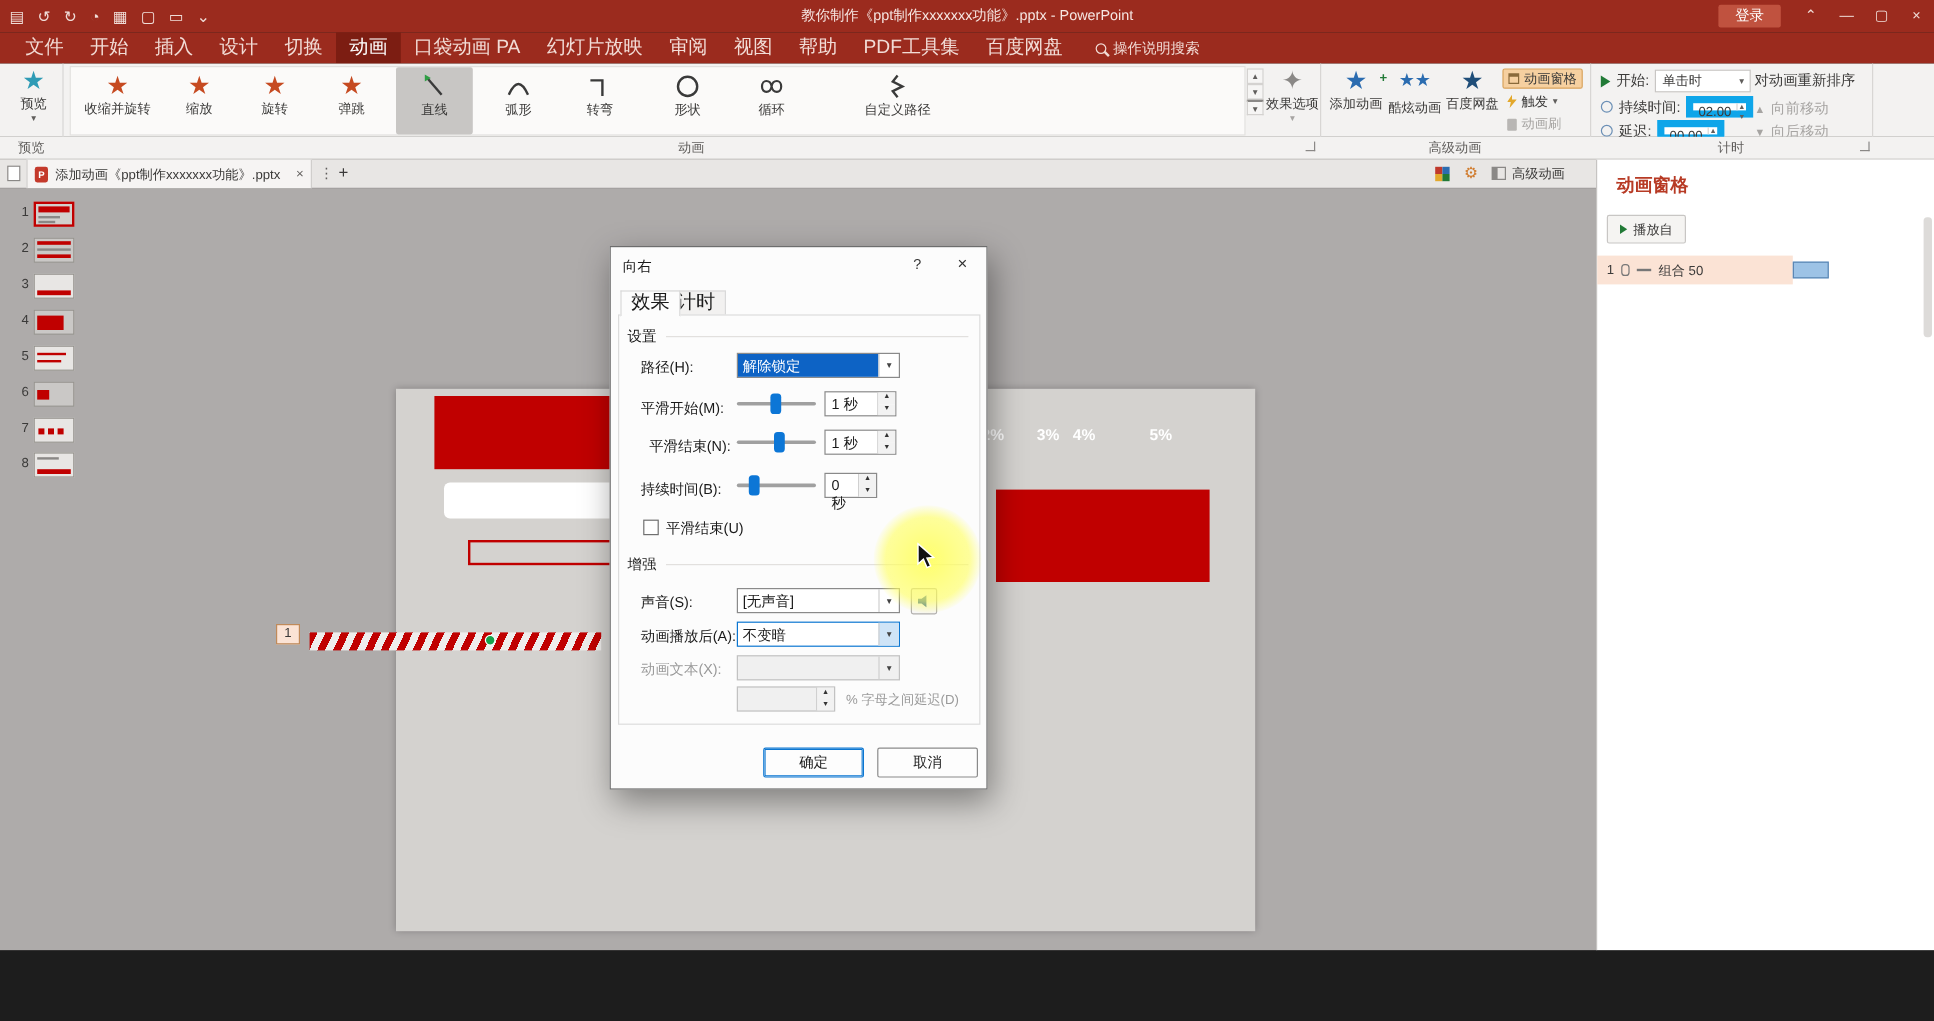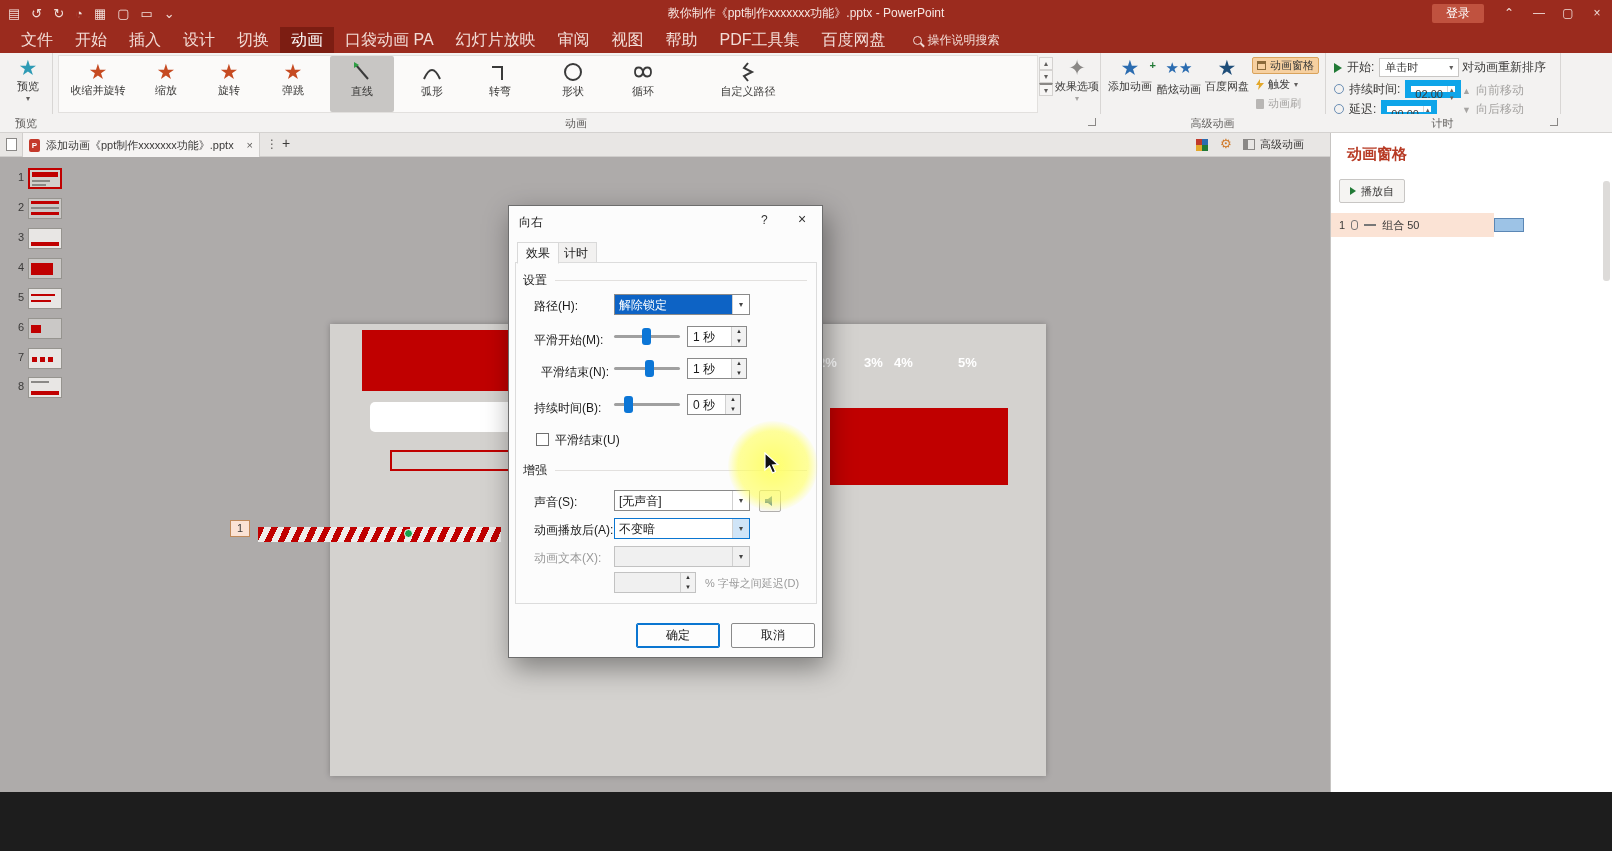--- a/index.html
+++ b/index.html
@@ -57,21 +57,21 @@
   
   .mainbg { left:0; top:157px; width:1330px; height:635px; background:#aeabaa; }
   .thumb { left:28px; width:34px; height:21px; background:#cac8c6; border:1px solid #96948f; overflow:hidden; }
   .thumb.sel { border:2px solid #c00000; background:#d2d0cd; }
   .tnum { left:10px; width:14px; text-align:right; font-size:11px; color:#3b3a39; }
   .slide { left:330px; top:324px; width:716px; height:452px; background:#d4d2cf; box-shadow:0 0 6px rgba(0,0,0,0.25); }
   .pct { color:#fff; font-weight:bold; font-size:13px; }
 
   
   .dialog { left:508px; top:205px; width:315px; height:453px; background:#fcfcfc; border:1px solid #6d6d6d; box-shadow:4px 10px 26px rgba(0,0,0,0.4); z-index:20; font-size:12px; color:#1a1a1a; }
-  .dlg-tab { top:36px; height:21px; line-height:20px; padding:0 8px; font-size:12px; border:1px solid #d9d9d9; background:#f2f1f0; }
+  .dlg-tab { top:36px; height:21px; line-height:20px; padding:0 8px; font-size:16px; border:1px solid #d9d9d9; background:#f2f1f0; }
   .dlg-tab.active { background:#fcfcfc; border-bottom:1px solid #fcfcfc; height:22px; z-index:2; }
   .page { left:6px; top:56px; width:302px; height:342px; border:1px solid #dcdcdc; background:#fcfcfc; }
   .sect { display:flex; align-items:center; gap:8px; font-size:12px; }
   .sect .ln { flex:1; height:1px; background:#e2e0de; }
   .wcombo { border:1px solid #8a8a8a; background:#fff; height:21px; display:flex; }
   .wcombo .wv { flex:1; padding:2px 4px; font-size:12px; white-space:nowrap; overflow:hidden; }
   .wcombo .wa { width:17px; border-left:1px solid #d0d0d0; text-align:center; font-size:8px; line-height:19px; color:#444; }
   .wcombo.focus { border-color:#0b76d1; }
   .wcombo.focus .wa { background:#cfe4f7; }
   .track { height:3px; background:#a0a0a0; border-radius:2px; top:8px; }
@@ -419,21 +419,21 @@
         <i>▲</i>
         <i>▼</i>
       </span>
   </div>
 
   <span class="abs" style="left:25px;top:194px">持续时间(B):</span>
   <div class="abs" style="left:105px;top:189px;width:66px;height:19px">
     <div class="abs track" style="left:0;width:66px"></div>
     <div class="abs sthumb" style="left:10px"></div>
   </div>
-  <div class="abs wspin" style="left:178px;top:188px;width:54px">
+  <div class="abs wspin" style="left:178px;top:188px;width:44px">
     <span class="sv">0 秒</span>
     <span class="sa">
         <i>▲</i>
         <i>▼</i>
       </span>
   </div>
 
   <div class="abs" style="left:27px;top:227px;width:13px;height:13px;border:1px solid #707070;background:#fff"></div>
   <span class="abs" style="left:46px;top:226px">平滑结束(U)</span>
 

